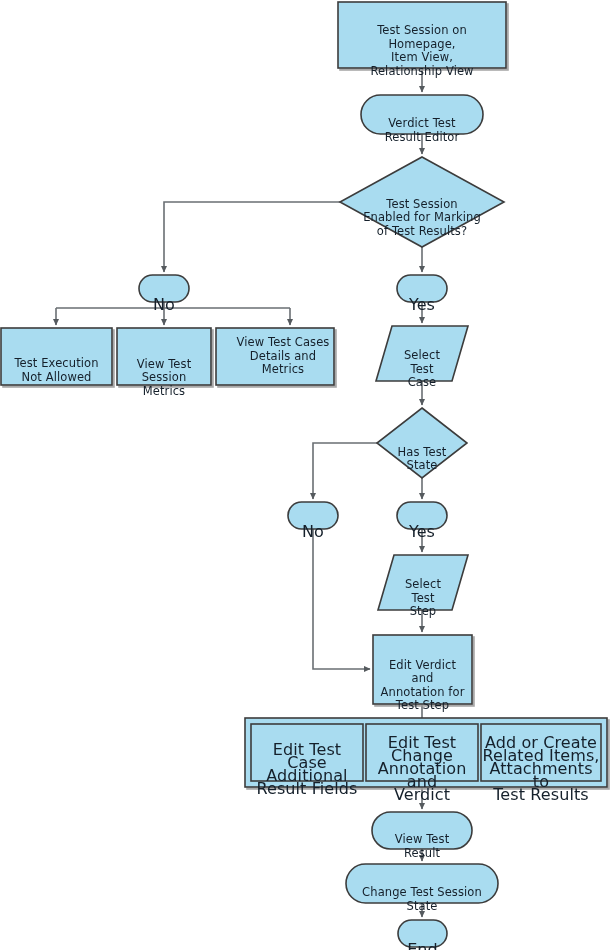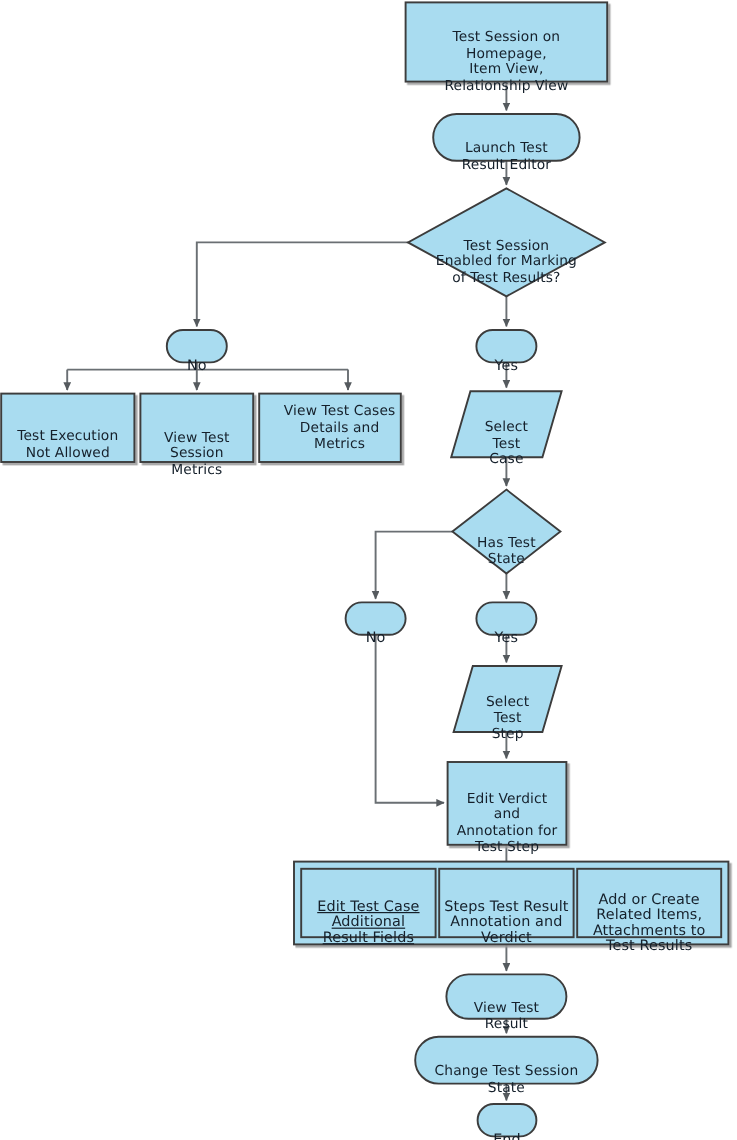--- a/index.html
+++ b/index.html
@@ -34,21 +34,21 @@
     color: #15202b;
     font-family: "DejaVu Sans", sans-serif;
     font-size: 11.5px;
     line-height: 13.5px;
     letter-spacing: 0.1px;
     white-space: pre-line;
     pointer-events: none;
     margin-top: 16px;
   }
   .label-small {
-    font-size: 12px;
+    font-size: 16px;
     line-height: 13px;
   }
 </style>
 </head>
 <body>
 
 <div id="flow-root">
 
   <svg id="flow-svg" viewBox="0 0 614 950">
     <defs>
@@ -101,35 +101,35 @@
         <rect x="397" y="502" width="50" height="27" rx="13.5" ry="13.5" fill="#a9dcf0" stroke="#3c3c3c" stroke-width="1.6"></rect>
         <polygon points="394,555 468,555 452,610 378,610" fill="#a9dcf0" stroke="#3c3c3c" stroke-width="1.6"></polygon>
         <rect x="373" y="635" width="99" height="69" fill="#a9dcf0" stroke="#3c3c3c" stroke-width="1.6" filter="url(#shade)"></rect>
         <rect x="372" y="812" width="100" height="37" rx="18.5" ry="18.5" fill="#a9dcf0" stroke="#3c3c3c" stroke-width="1.6"></rect>
         <rect x="346" y="864" width="152" height="39" rx="19.5" ry="19.5" fill="#a9dcf0" stroke="#3c3c3c" stroke-width="1.6"></rect>
         <rect x="398" y="920" width="49" height="27" rx="13.5" ry="13.5" fill="#a9dcf0" stroke="#3c3c3c" stroke-width="1.6"></rect>
       </g>
   </svg>
 
   <div id="label-layer">
-      <div class="node-label label-small" style="left: 251px; top: 724px; width: 112px; height: 57px; text-decoration: underline;">Edit Test Case
+      <div class="node-label label-small" style="left: 251px; top: 724px; width: 112px; height: 57px;">Edit Test Case
 Additional
 Result Fields</div>
-      <div class="node-label label-small" style="left: 366px; top: 724px; width: 112px; height: 57px;">Steps Test Result
+      <div class="node-label label-small" style="left: 366px; top: 724px; width: 112px; height: 57px;">Edit Test Change
 Annotation and
 Verdict</div>
       <div class="node-label label-small" style="left: 481px; top: 724px; width: 120px; height: 57px;">Add or Create
 Related Items,
 Attachments to
 Test Results</div>
       <div class="node-label" style="left: 338px; top: 2px; width: 168px; height: 66px;">Test Session on
 Homepage,
 Item View,
 Relationship View</div>
-      <div class="node-label" style="left: 361px; top: 95px; width: 122px; height: 39px;">Launch Test
+      <div class="node-label" style="left: 361px; top: 95px; width: 122px; height: 39px;">Verdict Test
 Result Editor</div>
       <div class="node-label" style="left: 340px; top: 157px; width: 164px; height: 90px;">Test Session
 Enabled for Marking
 of Test Results?</div>
       <div class="node-label label-small" style="left: 139px; top: 275px; width: 50px; height: 27px;">No</div>
       <div class="node-label label-small" style="left: 397px; top: 275px; width: 50px; height: 27px;">Yes</div>
       <div class="node-label" style="left: 1px; top: 328px; width: 111px; height: 53px;">Test Execution
 Not Allowed</div>
       <div class="node-label" style="left: 117px; top: 328px; width: 94px; height: 68px;">View Test
 Session

